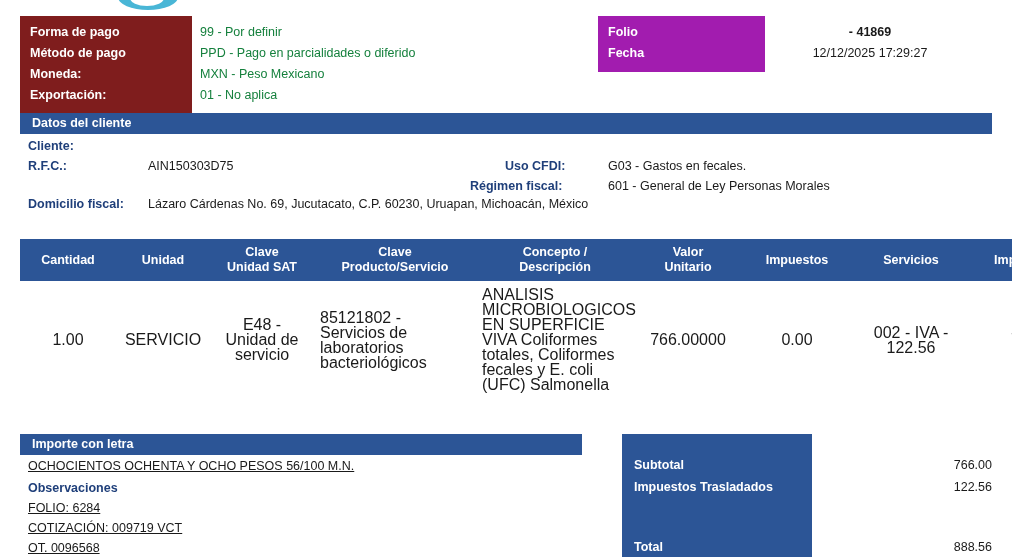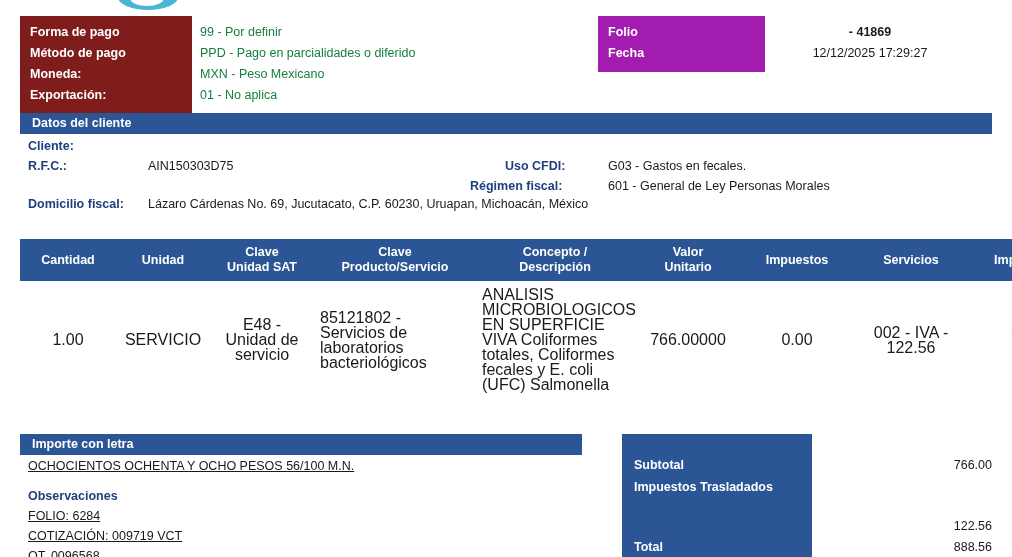--- a/index.html
+++ b/index.html
@@ -186,21 +186,21 @@
   }
   .letra-body .txt {
     line-height: 20px;
     white-space: nowrap;
     text-decoration: underline;
   }
   .obs-title {
     color: #1f3f7a;
     font-weight: bold;
     line-height: 20px;
-    margin-top: 10px;
+    margin-top: 2px;
   }
 
   
   .totals-box {
     position: absolute;
     left: 622px;
     top: 434px;
     width: 190px;
     height: 123px;
     background: #2c5596;
@@ -229,21 +229,21 @@
     text-align: right;
     color: #1a1a1a;
   }
   .totals-values .v-row {
     position: absolute;
     right: 0;
     white-space: nowrap;
     line-height: 20px;
   }
   #tv-sub { top: 21px; }
-  #tv-imp { top: 43px; margin-top: 39px; }
+  #tv-imp { top: 43px; }
   #tv-tot { top: 103px; }
 
   
   .logo-arc {
     position: absolute;
     left: 118px;
     top: -16px;
     width: 60px;
     height: 26px;
     border-radius: 50%;

